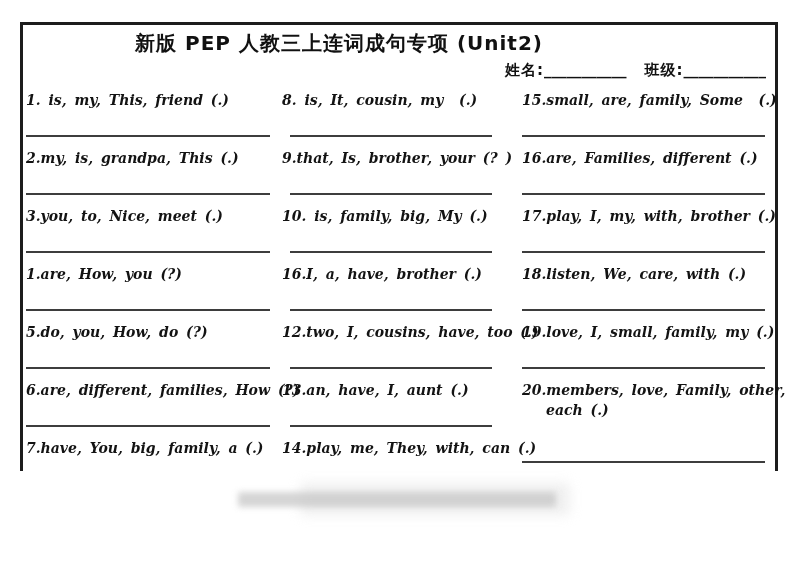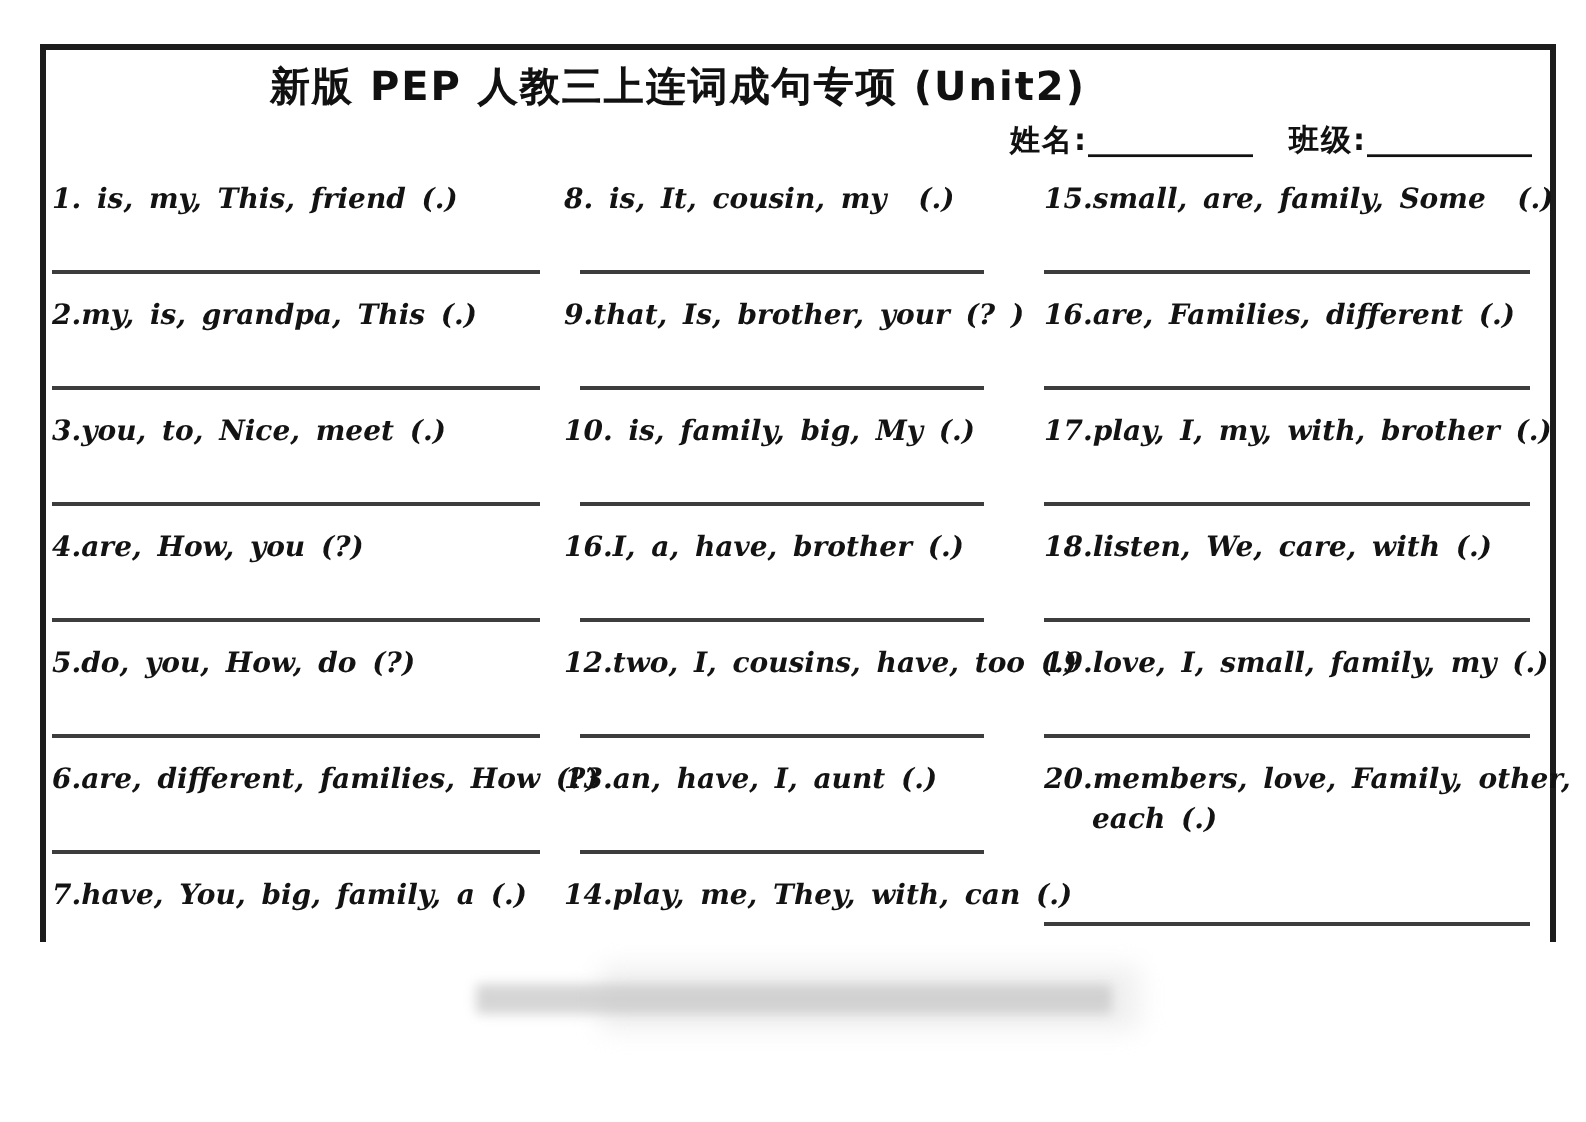--- a/index.html
+++ b/index.html
@@ -72,21 +72,21 @@
           <div class="answer-line"></div>
         </div>
         <div class="cell">
           <div>
             <div class="item-text">3.you, to, Nice, meet (.)</div>
           </div>
           <div class="answer-line"></div>
         </div>
         <div class="cell">
           <div>
-            <div class="item-text">4.are, How, you (?)</div>
+            <div class="item-text">1.are, How, you (?)</div>
           </div>
           <div class="answer-line"></div>
         </div>
         <div class="cell">
           <div>
             <div class="item-text">5.do, you, How, do (?)</div>
           </div>
           <div class="answer-line"></div>
         </div>
         <div class="cell">

